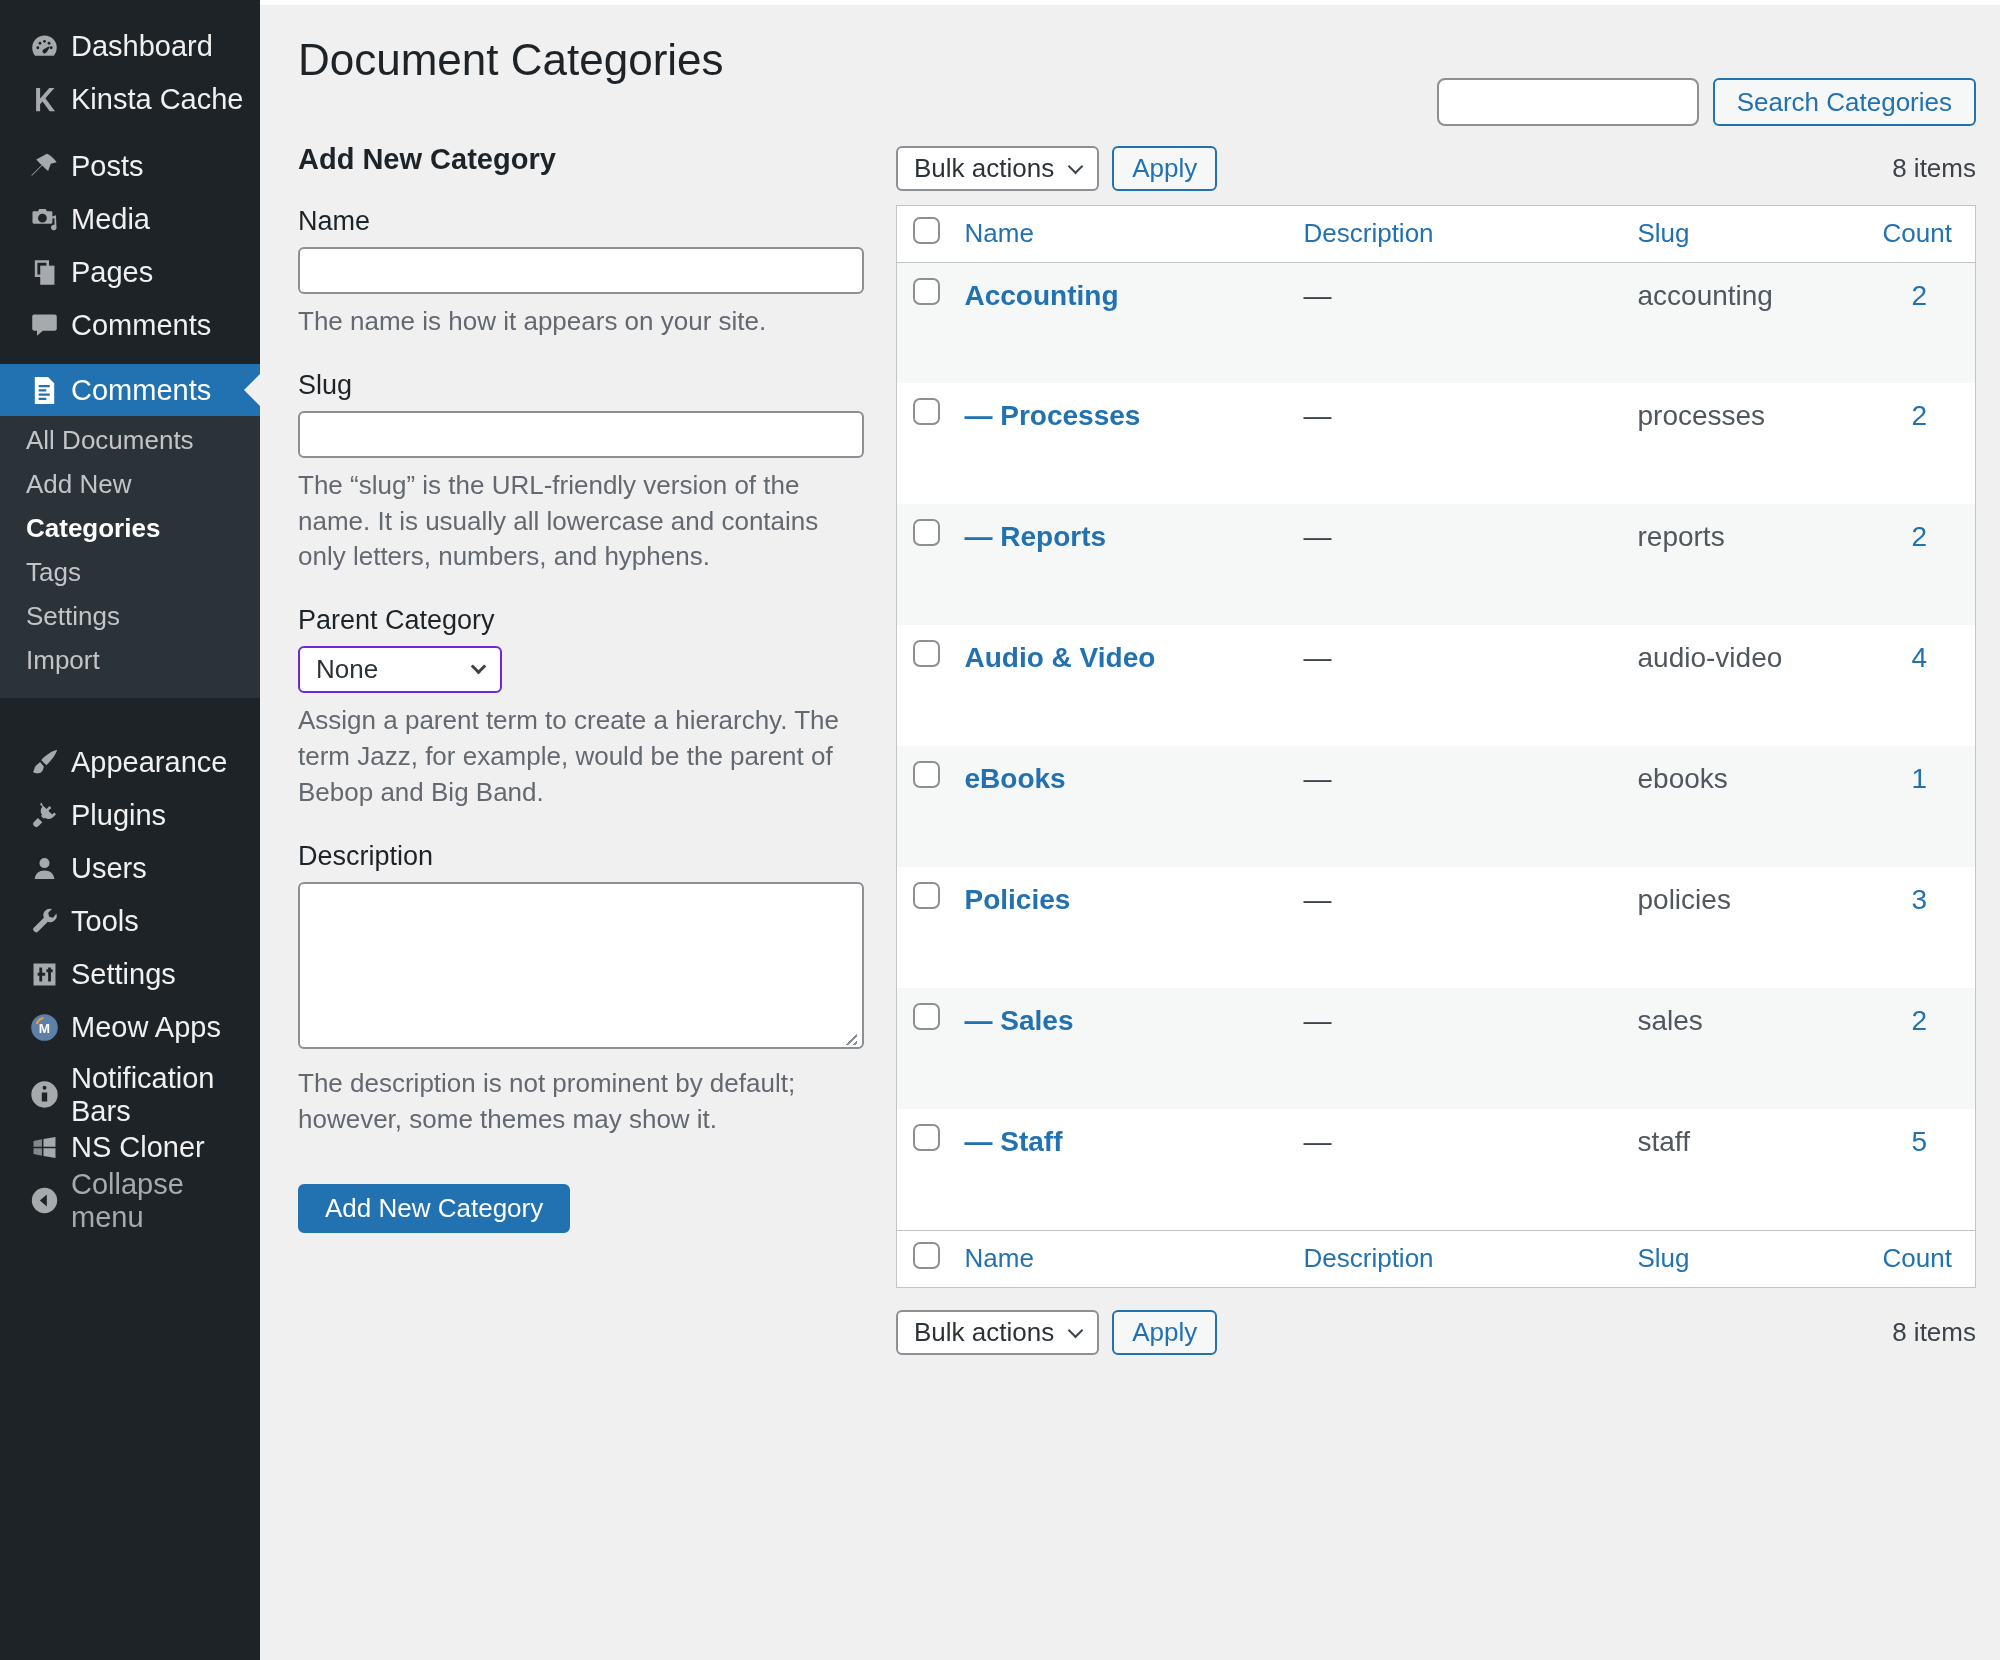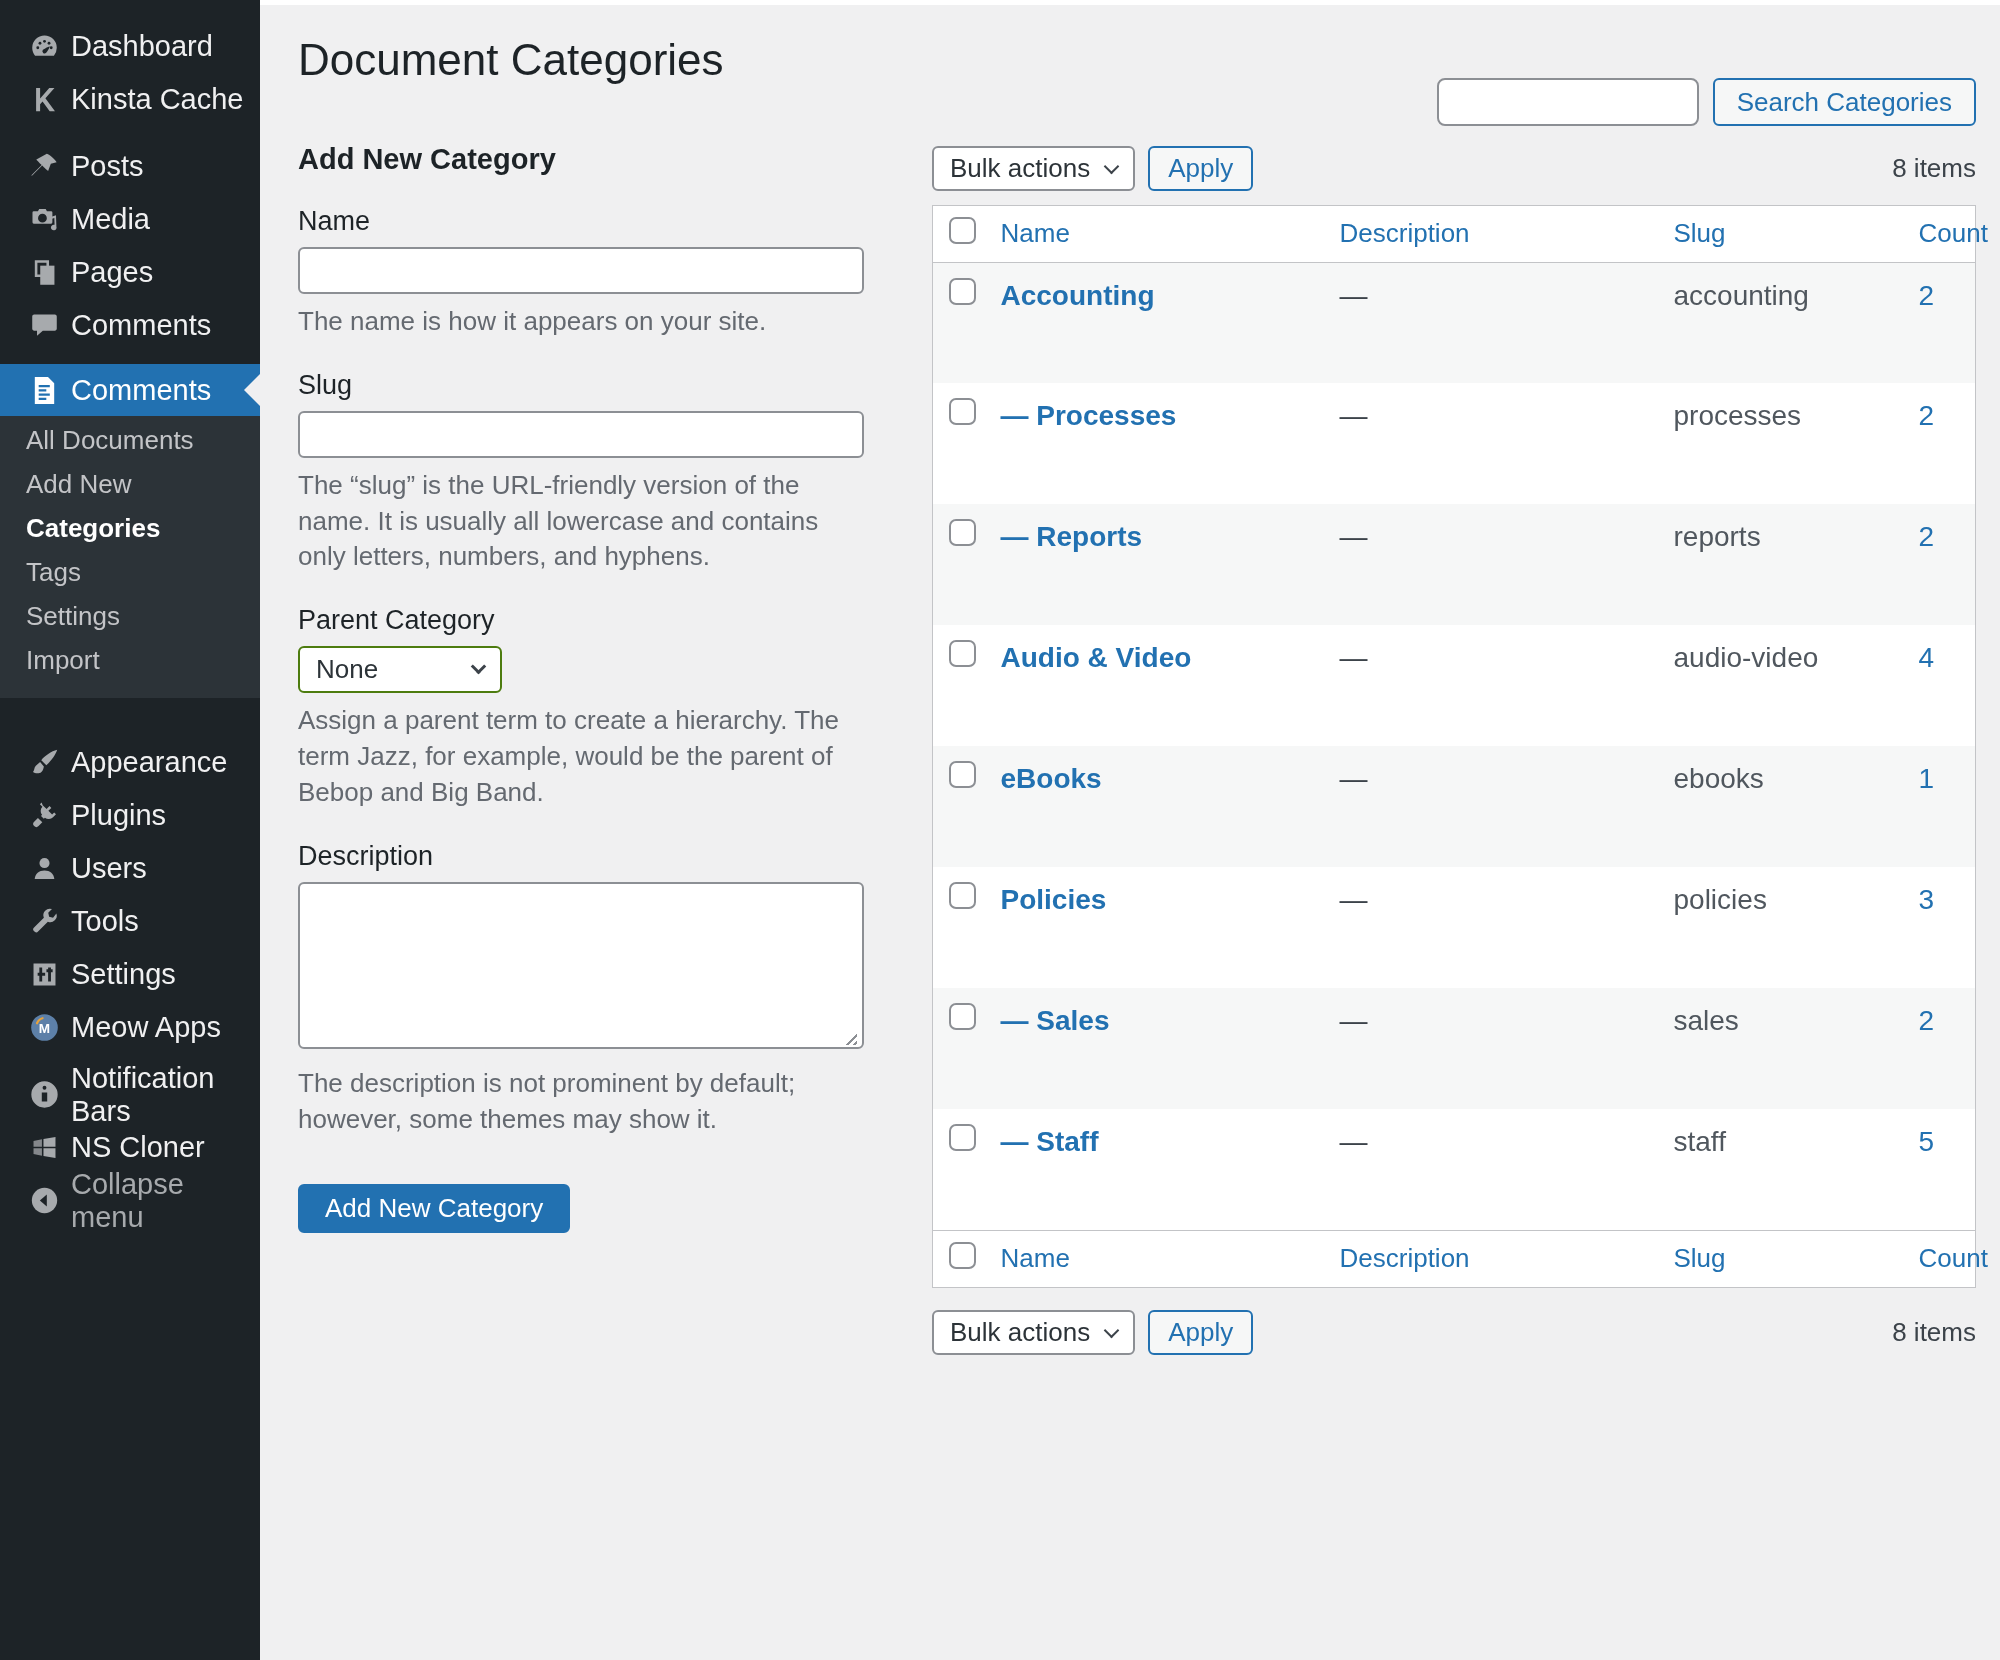--- a/index.html
+++ b/index.html
@@ -41,34 +41,34 @@
 
   .columns { display:flex; align-items:flex-start; }
   
   .form-col { width:566px; flex:none; }
   .form-col h2 { font-size:29px; font-weight:700; color:#1d2327; margin-top:56px; }
   .field { margin-top:30px; }
   .field label { display:block; font-size:27px; color:#1d2327; margin-bottom:10px; }
   .text-input { width:100%; height:47px; border:2px solid #8c8f94; border-radius:6px; background:#fff;
     font-size:26px; padding:0 12px; font-family:inherit; color:#2c3338; }
   .help { color:#646970; font-size:26px; line-height:1.38; margin-top:10px; }
-  .select { width:204px; height:47px; border:2px solid #4d7c0f; border-radius:6px; background:#fff;
+  .select { width:204px; height:47px; border:2px solid #6d28d9; border-radius:6px; background:#fff;
     display:flex; align-items:center; justify-content:space-between; padding:0 16px; font-size:26px; color:#2c3338; cursor:pointer; }
   .chev { width:11px; height:11px; border-right:3px solid #3c434a; border-bottom:3px solid #3c434a;
     transform:rotate(45deg); margin-top:-6px; flex:none; }
   .ta-wrap { position:relative; }
   textarea.ta { width:100%; height:167px; border:2px solid #8c8f94; border-radius:6px; background:#fff;
     resize:none; font-family:inherit; font-size:26px; padding:10px 12px; color:#2c3338; }
   .resize-grip { position:absolute; right:7px; bottom:11px; width:15px; height:15px;
     background:repeating-linear-gradient(135deg, transparent 0 3px, #8c8f94 3px 5px);
     clip-path:polygon(100% 0, 0 100%, 100% 100%); cursor:nwse-resize; }
   .submit-btn { margin-top:46px; }
 
   
-  .table-col { flex:1; margin-left:68px; margin-top:59px; }
+  .table-col { flex:1; margin-left:32px; margin-top:59px; }
   .controls { display:flex; align-items:center; gap:13px; }
   .controls.bottom { margin-top:22px; }
   .bulk-select { height:45px; border:2px solid #8c8f94; border-radius:6px; background:#fff;
     display:flex; align-items:center; gap:16px; padding:0 16px; font-size:26px; color:#2c3338; cursor:pointer; }
   .bulk-select .chev { margin-top:-4px; border-width:0 2.5px 2.5px 0; }
   .apply-btn { height:45px; padding:0 18px; }
   .items-count { margin-left:auto; color:#3c434a; font-size:26px; }
 
   table.wp-list { margin-top:14px; width:100%; border-collapse:collapse; background:#fff;
     border:1px solid #c3c4c7; table-layout:fixed; }

